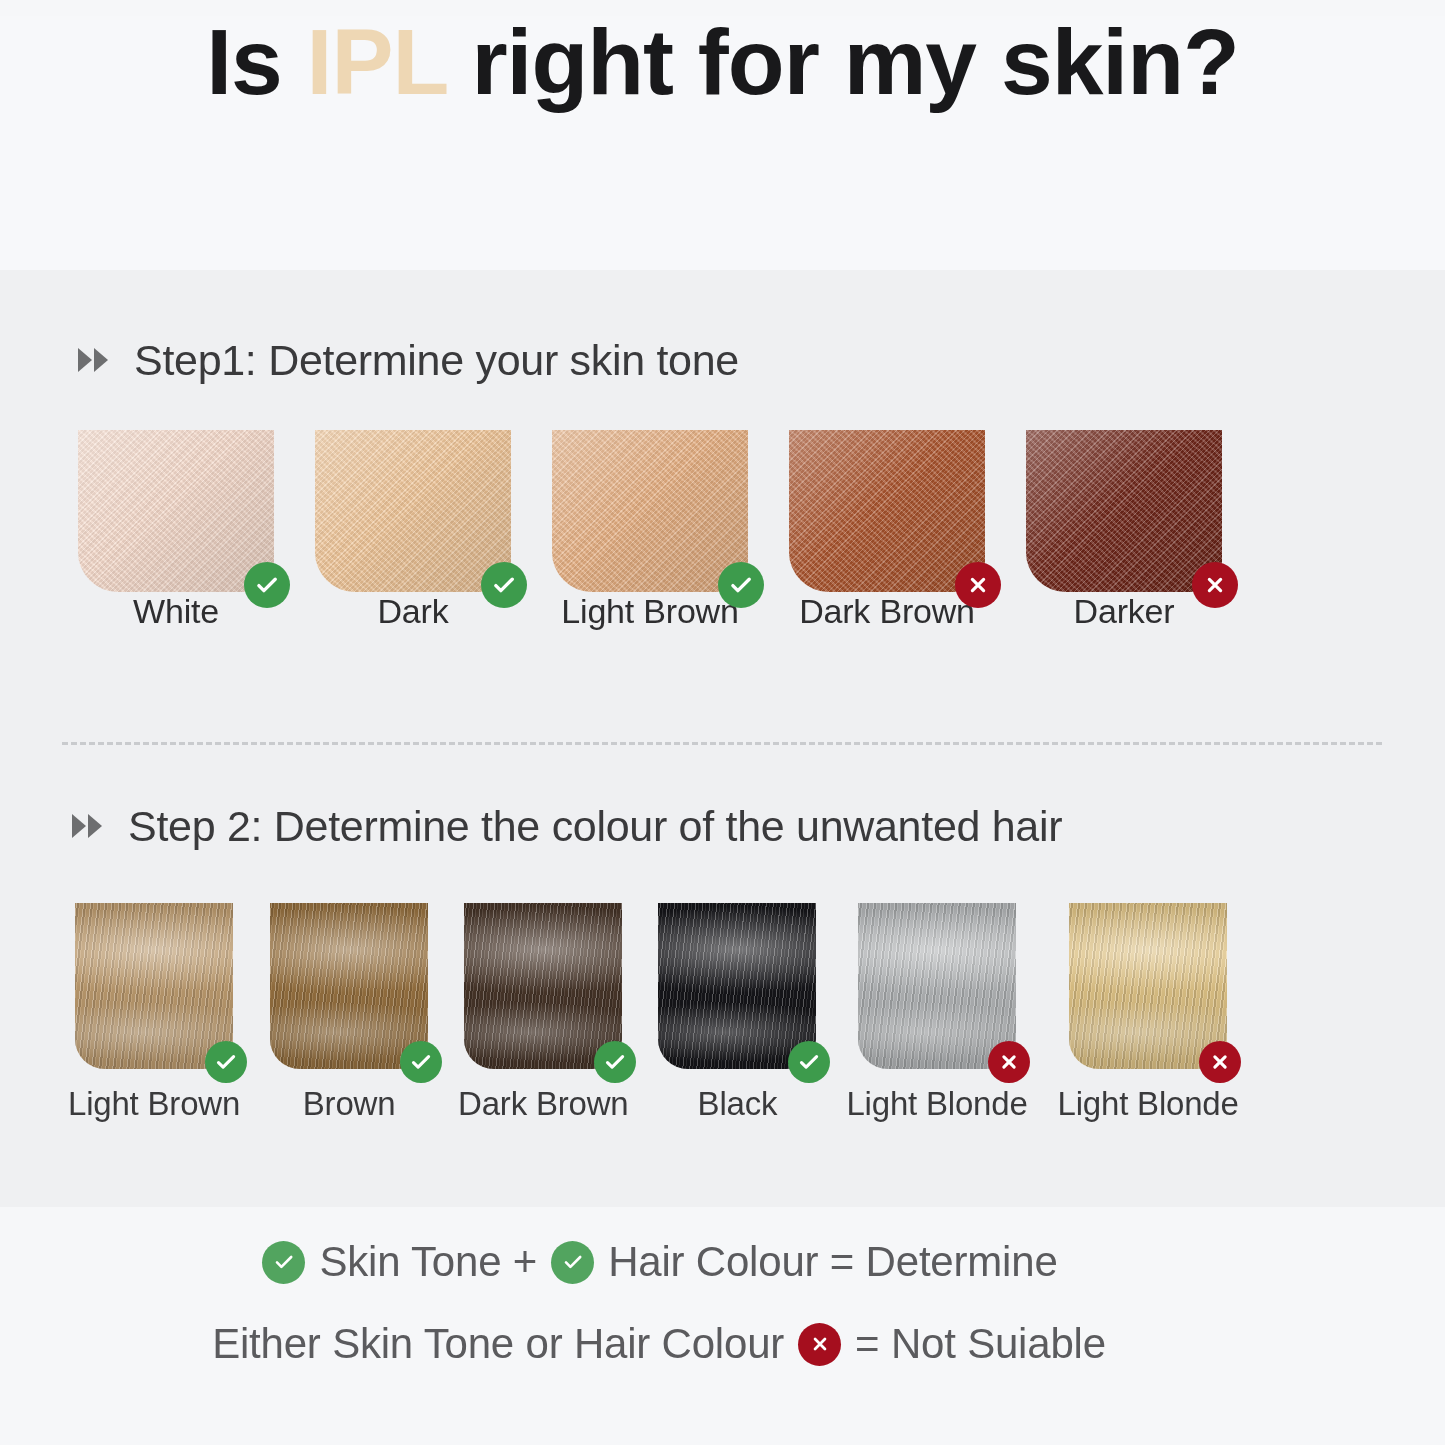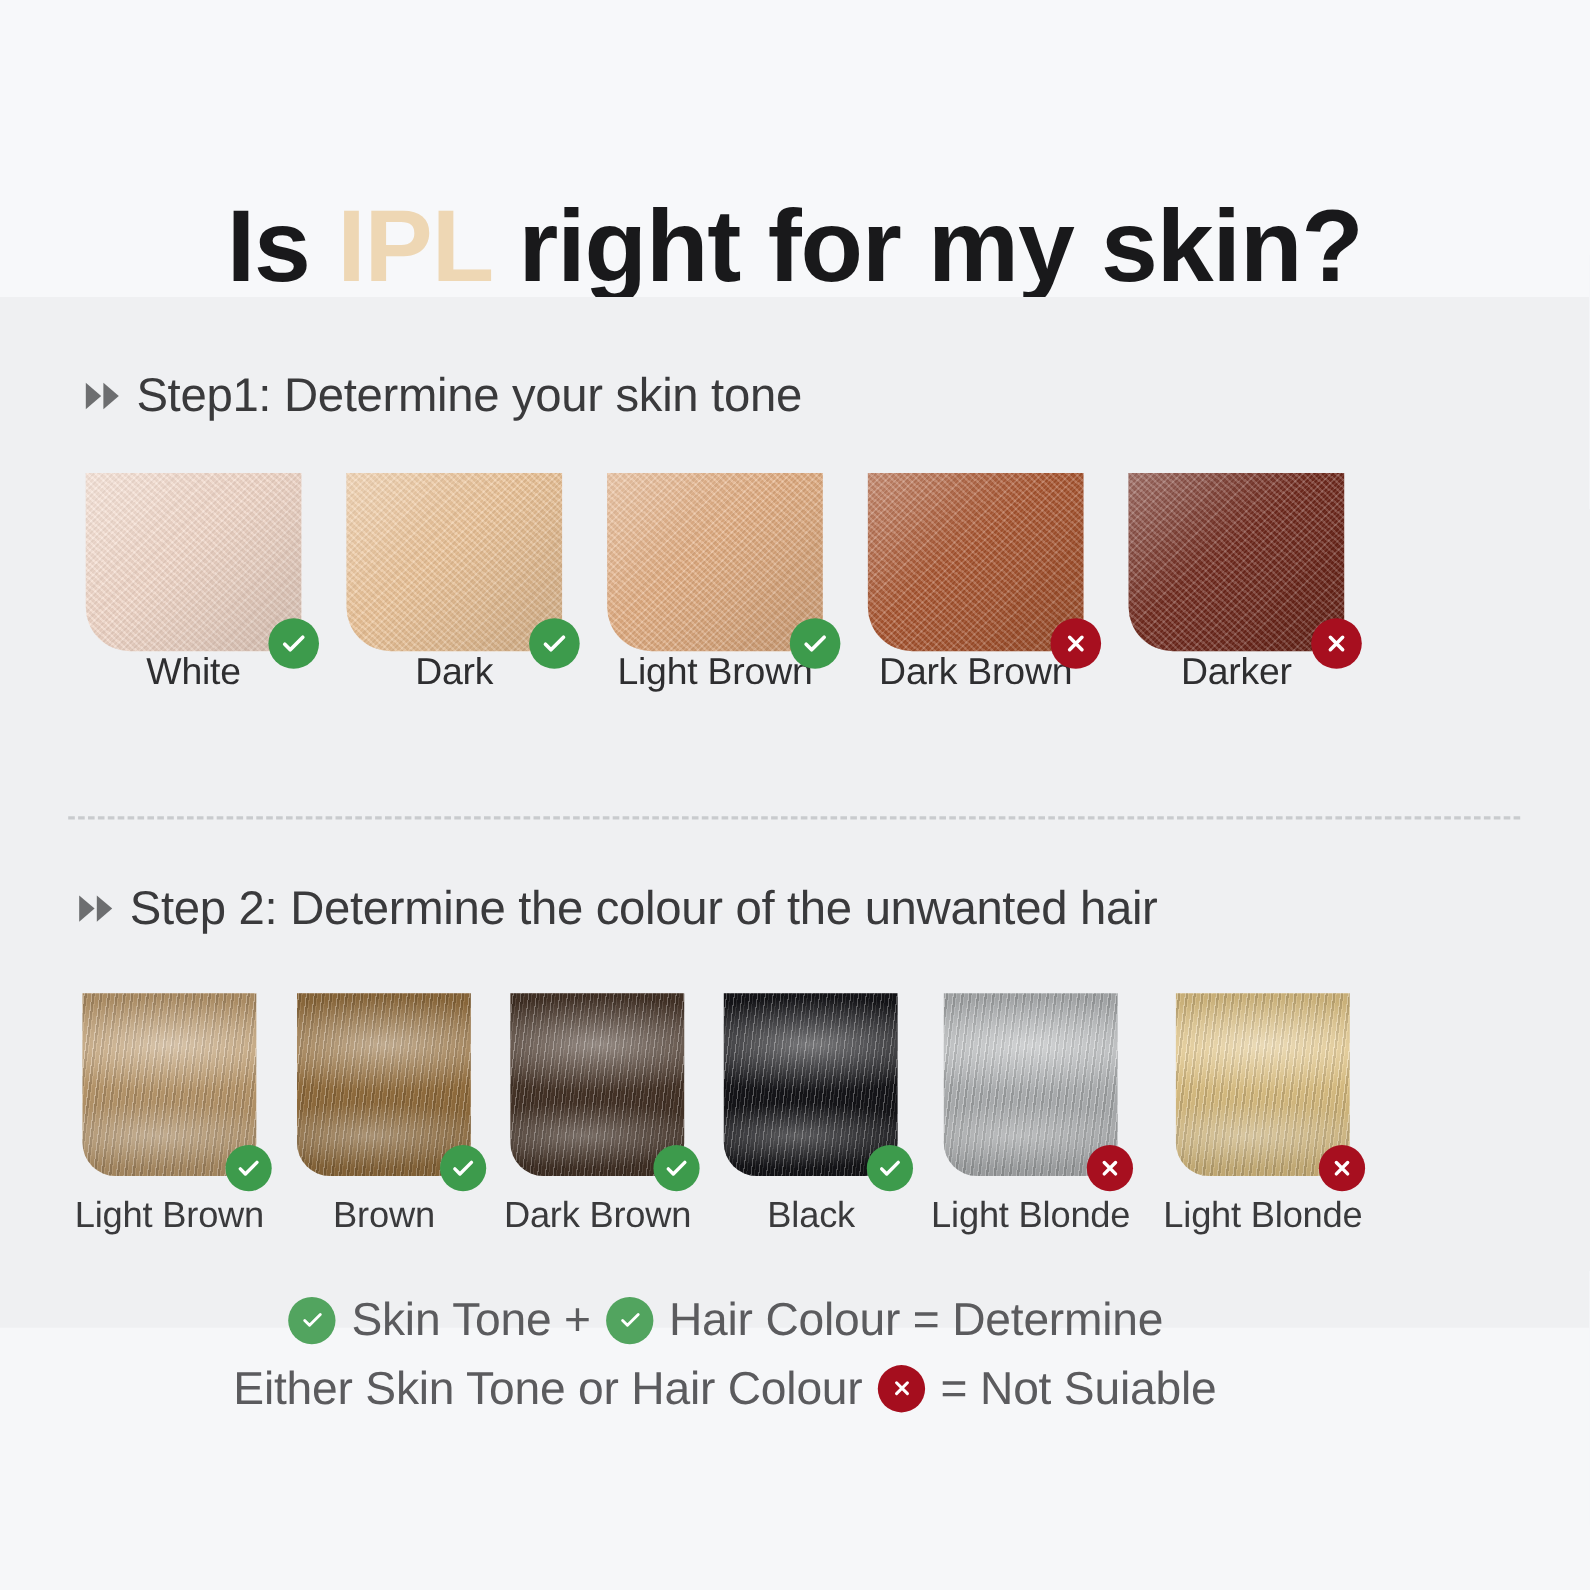--- a/index.html
+++ b/index.html
@@ -15,26 +15,26 @@
     position: relative;
     width: 1445px;
     height: 1445px;
     overflow: hidden;
     background: #f6f7f9;
   }
 
   
   .header-band {
     position: absolute;
-    left: 0; top: 0;
+    left: 0; top: 16px;
     width: 1445px;
     height: 270px;
     background: #f7f8fa;
     display: flex;
-    align-items: flex-end;
+    align-items: flex-start;
     justify-content: center;
   }
 
   .title {
     font-size: 93px;
     font-weight: 700;
     letter-spacing: -1px;
     color: #19191b;
     white-space: nowrap;
     font-family: "Liberation Sans", sans-serif;
@@ -49,21 +49,21 @@
     width: 1445px;
     height: 937px;
     background: #eff0f2;
   }
 
   
   .step-head {
     position: absolute;
     display: flex;
     align-items: center;
-    gap: 16px;
+    gap: 26px;
     white-space: nowrap;
   }
   #step1-head { left: 78px; top: 336px; }
   #step2-head { left: 72px; top: 802px; }
 
   .arrows {
     display: inline-flex;
     align-items: center;
     gap: 2px;
     margin-bottom: 2px;
@@ -200,26 +200,26 @@
     top: 742px;
     width: 1320px;
     height: 0;
     border-top: 3px dashed #c9cbce;
   }
 
   
   .legend {
     position: absolute;
     left: 0;
-    top: 1176px;
+    top: 1238px;
     width: 1318px;
     display: flex;
     flex-direction: column;
     align-items: center;
-    gap: 14px;
+    gap: 34px;
   }
   .legend-line {
     display: flex;
     align-items: center;
     white-space: nowrap;
     font-size: 42px;
     color: #5b5b5e;
     letter-spacing: -0.2px;
   }
   .legend-line .txt { padding: 0 6px; }

